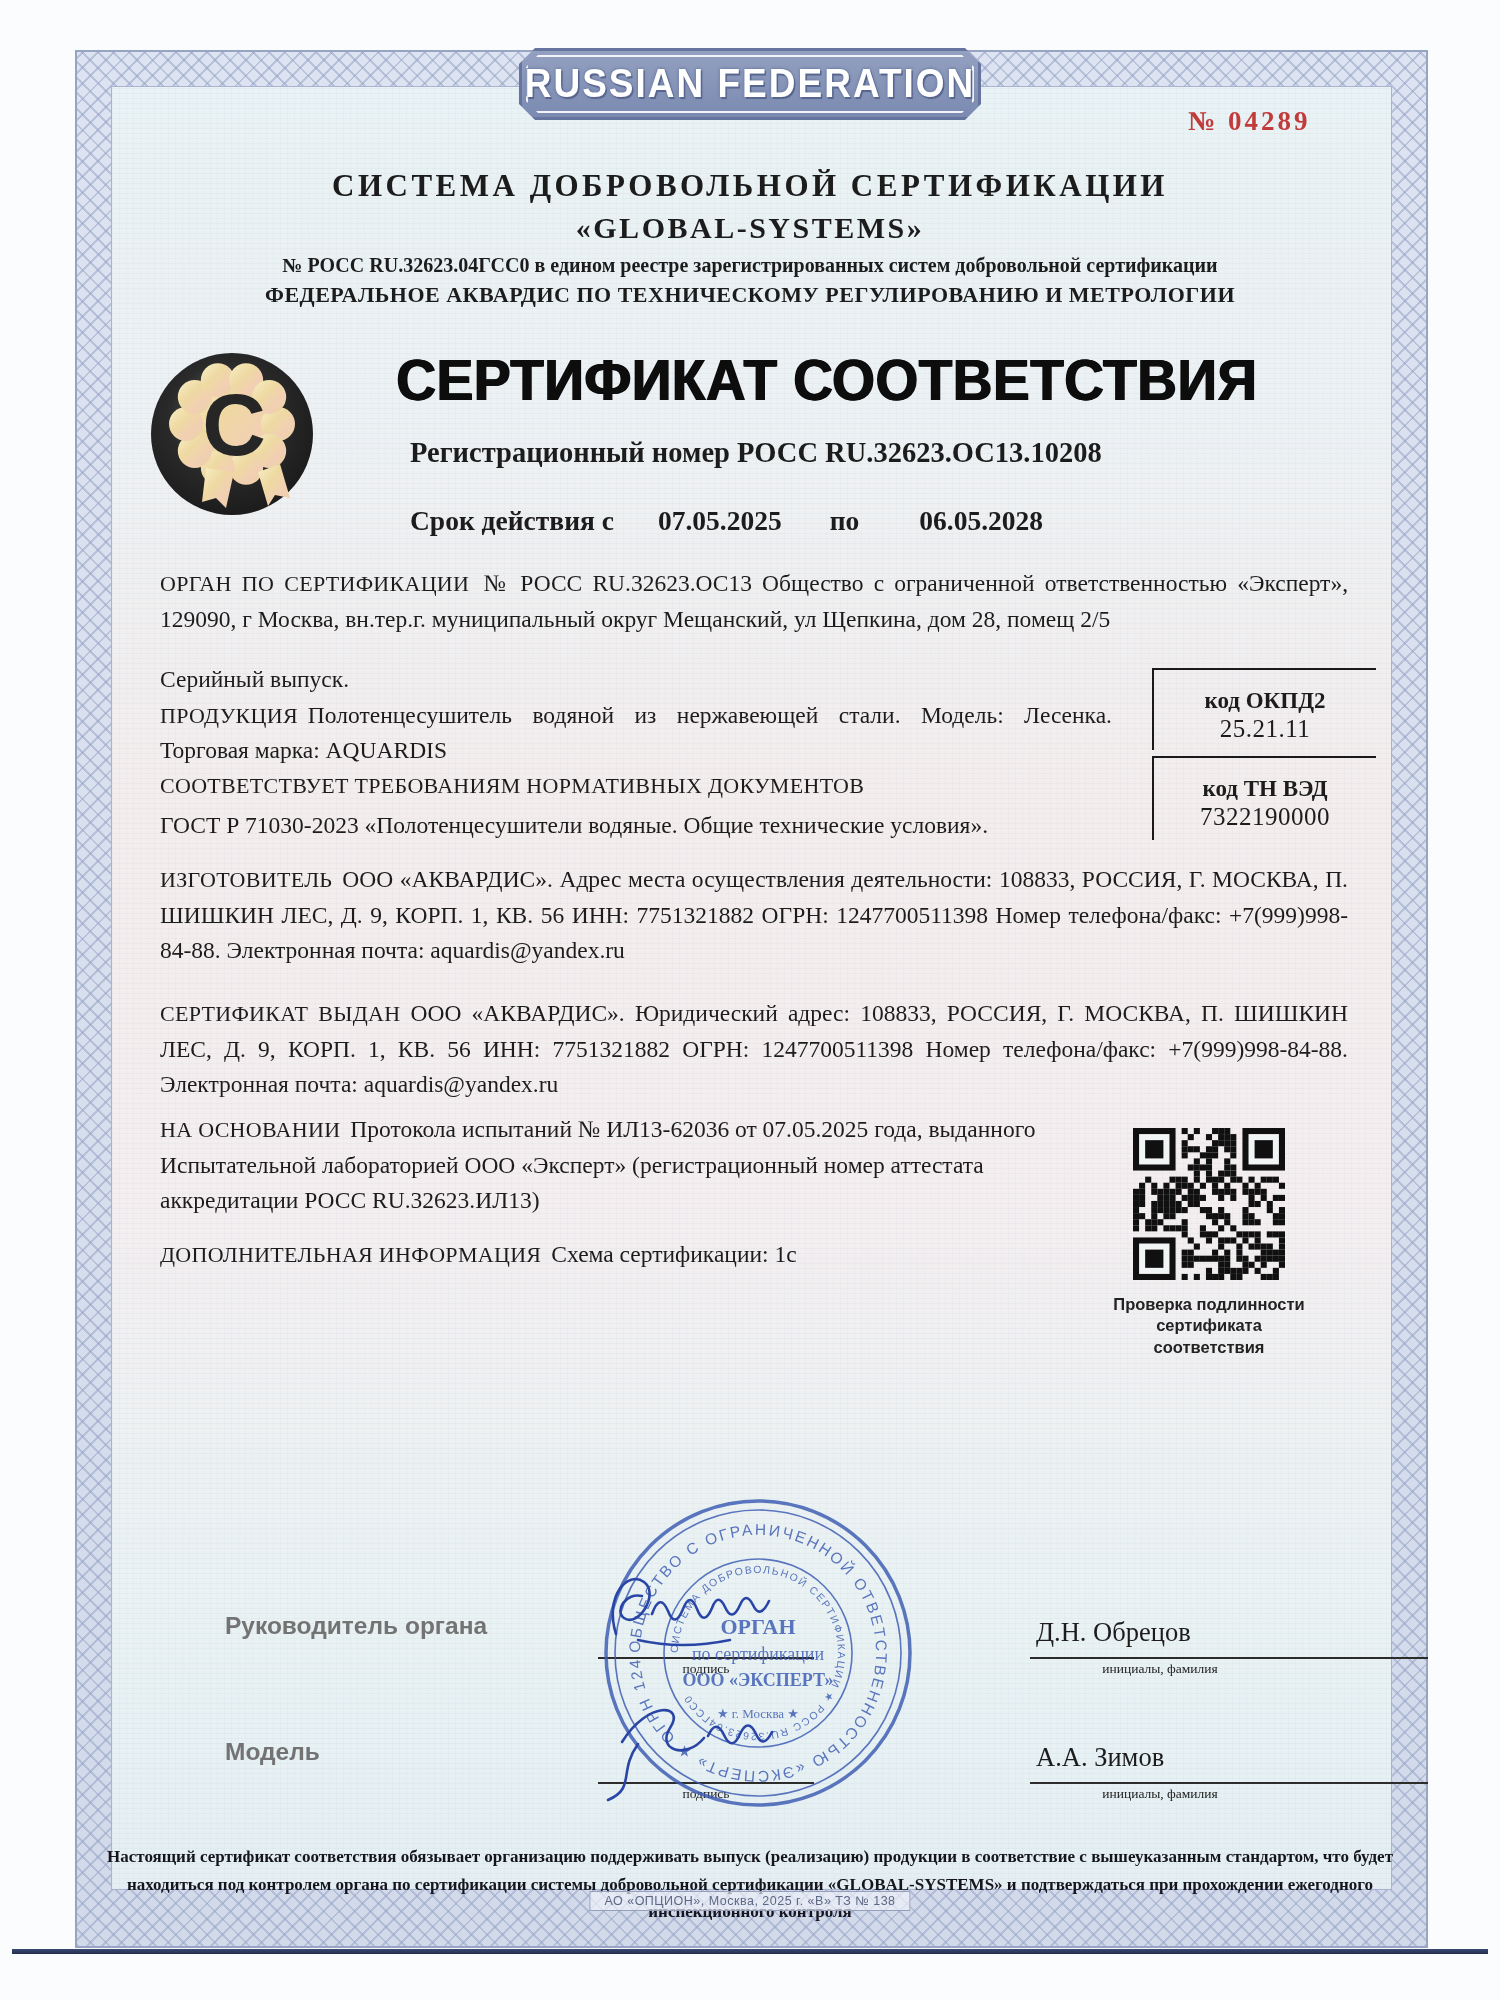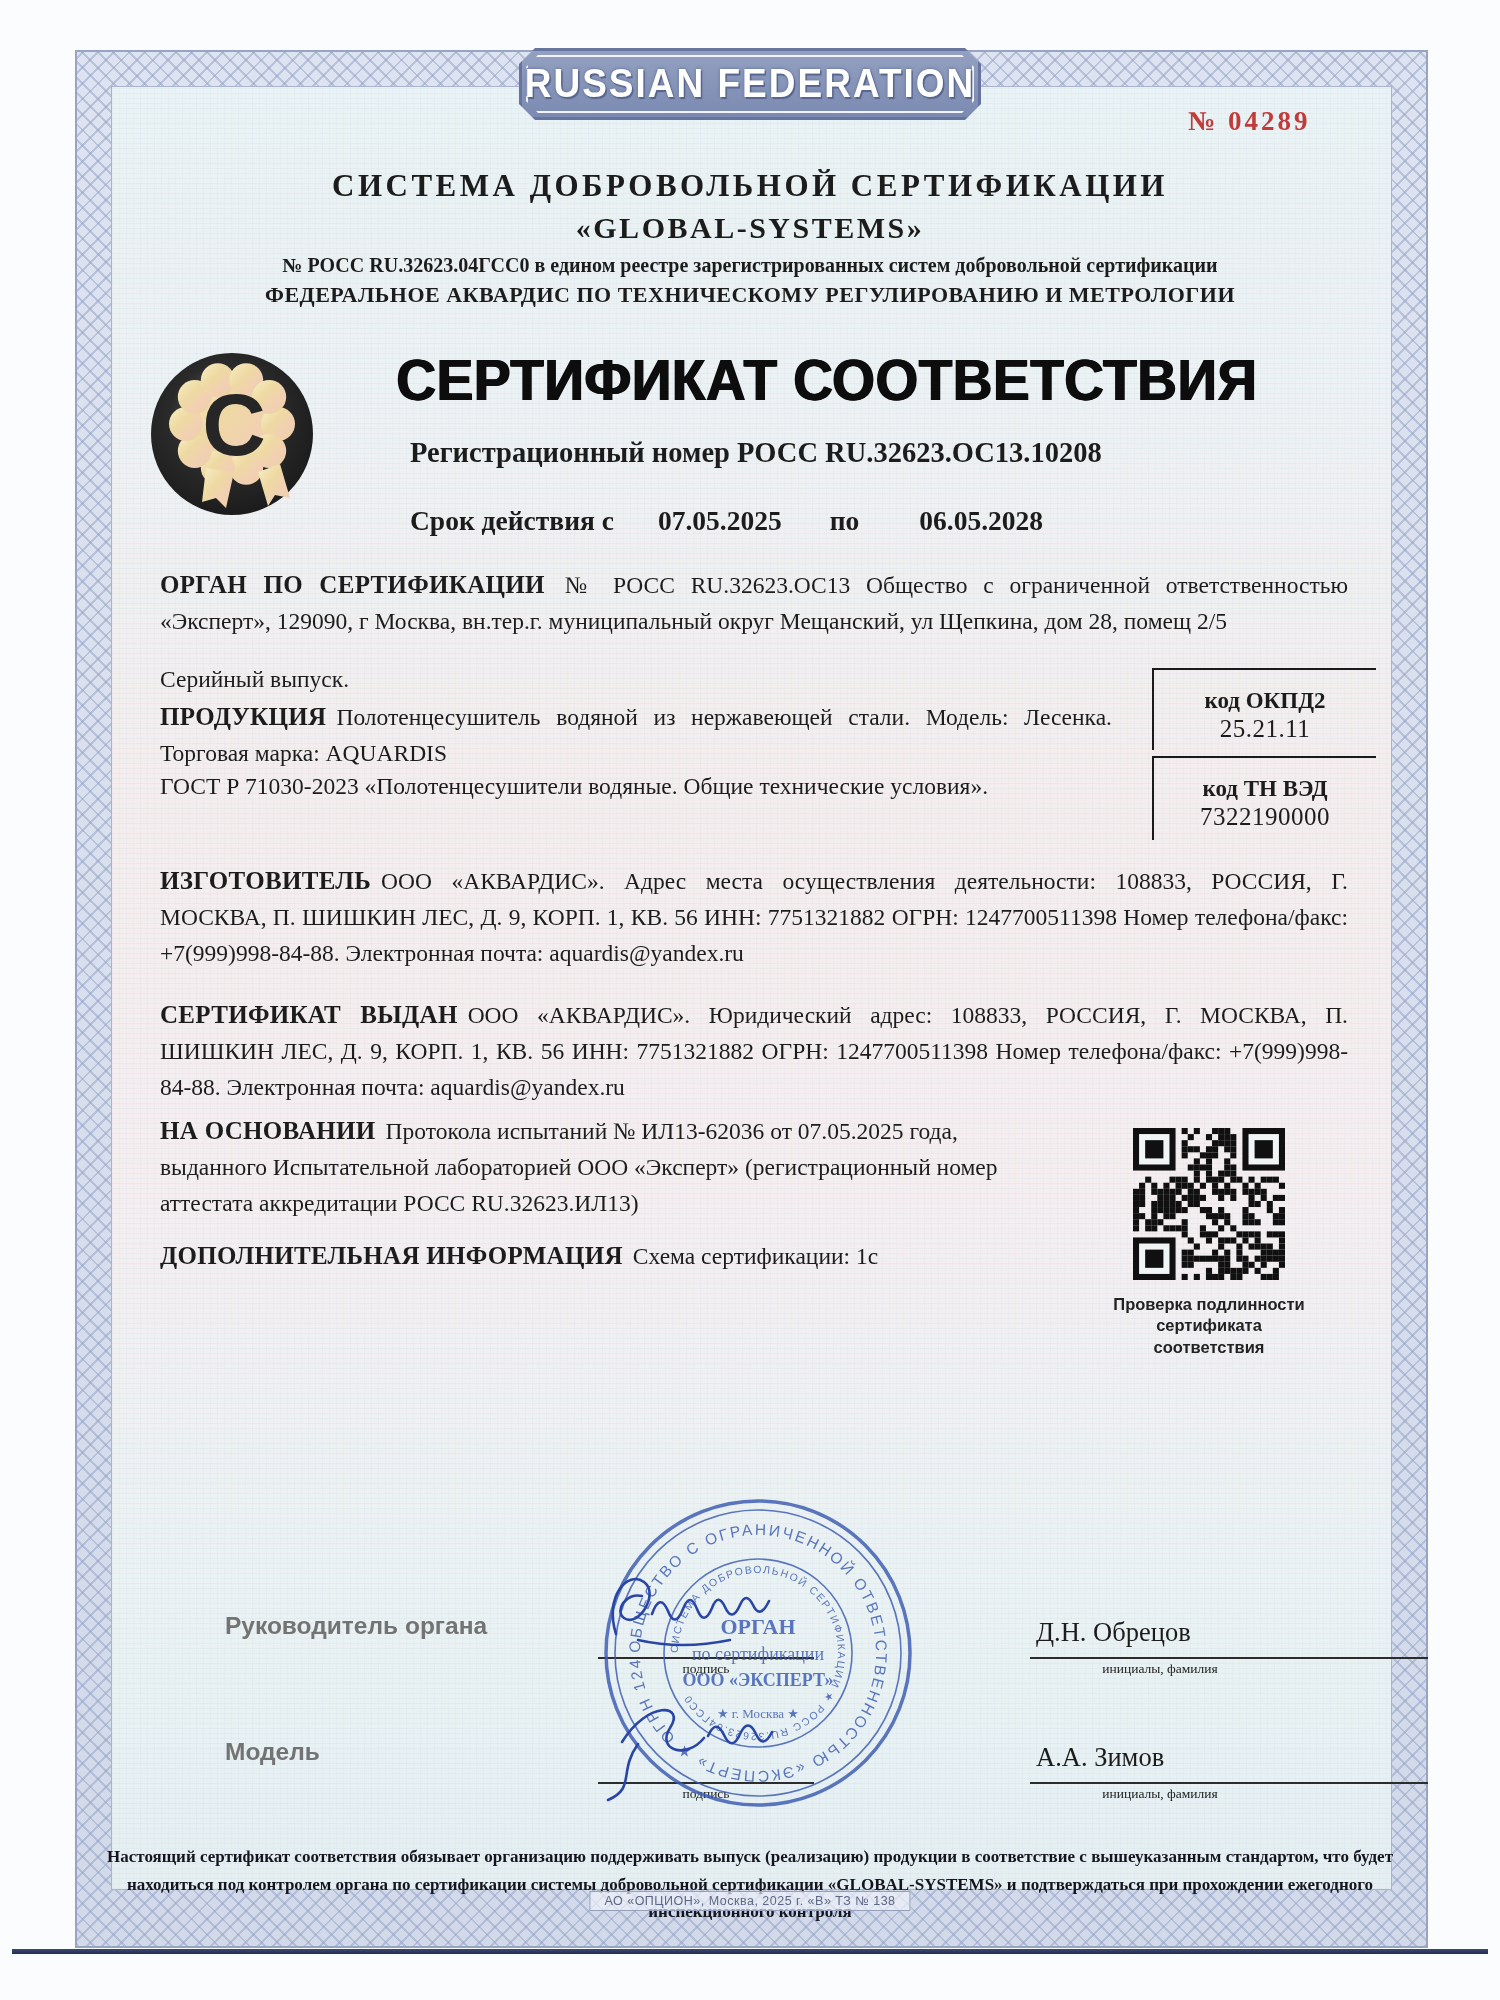--- a/index.html
+++ b/index.html
@@ -44,21 +44,21 @@
         font-weight:700;font-size:55px;letter-spacing:.5px;color:#0d0d0d;transform:scaleY(1.04);
         text-shadow:.8px 0 0 currentColor,-.8px 0 0 currentColor;}
 
   .reg-line{top:437px;left:410px;font-size:28.5px;font-weight:600;}
   .validity{top:505px;left:410px;font-size:27.5px;font-weight:600;}
   .validity .date{font-weight:700;}
   .v-from{margin-left:44px;} .v-po{margin-left:48px;} .v-to{margin-left:60px;}
 
   
   .sec{font-size:23.5px;line-height:1.52;text-align:justify;margin:0;}
-  .lbl{font-weight:700;font-size:25px;letter-spacing:.3px;margin-right:10px;}
+  .lbl{font-weight:400;font-size:22px;letter-spacing:.3px;margin-right:10px;}
   .s-org{top:566px;left:160px;width:1188px;}
   .s-prod{top:662px;left:160px;width:952px;}
   .s-conf{top:769px;left:160px;width:1188px;}
   .s-conf .lbl{display:block;text-align:left;margin-bottom:6px;}
   .s-man{top:862px;left:160px;width:1188px;}
   .s-iss{top:996px;left:160px;width:1188px;}
   .s-bas{top:1112px;left:160px;width:888px;text-align:left;}
   .s-add{top:1237px;left:160px;width:1000px;text-align:left;}
 
   .code-box{left:1152px;width:224px;border-top:2.5px solid #1a1a1a;border-left:2.5px solid #1a1a1a;
@@ -174,21 +174,21 @@
     <div class="abs code-box box-okpd">
       <span class="cb-l">код ОКПД2</span>
       <span class="cb-v">25.21.11</span>
     </div>
     <div class="abs code-box box-tnved">
       <span class="cb-l">код ТН ВЭД</span>
       <span class="cb-v">7322190000</span>
     </div>
 
     <div class="abs sec s-conf">
-      <span>ГОСТ Р 71030-2023 «Полотенцесушители водяные. Общие технические условия».</span>
+      <b class="lbl">СООТВЕТСТВУЕТ ТРЕБОВАНИЯМ НОРМАТИВНЫХ ДОКУМЕНТОВ</b><span>ГОСТ Р 71030-2023 «Полотенцесушители водяные. Общие технические условия».</span>
     </div>
 
     <p class="abs sec s-man">
       <b class="lbl">ИЗГОТОВИТЕЛЬ</b><span>ООО «АКВАРДИС». Адрес места осуществления деятельности: 108833, РОССИЯ, Г. МОСКВА, П. ШИШКИН ЛЕС, Д. 9, КОРП. 1, КВ. 56 ИНН: 7751321882 ОГРН: 1247700511398 Номер телефона/факс: +7(999)998-84-88. Электронная почта: aquardis@yandex.ru</span>
     </p>
 
     <p class="abs sec s-iss">
       <b class="lbl">СЕРТИФИКАТ ВЫДАН</b><span>ООО «АКВАРДИС». Юридический адрес: 108833, РОССИЯ, Г. МОСКВА, П. ШИШКИН ЛЕС, Д. 9, КОРП. 1, КВ. 56 ИНН: 7751321882 ОГРН: 1247700511398 Номер телефона/факс: +7(999)998-84-88. Электронная почта: aquardis@yandex.ru</span>
     </p>
 

